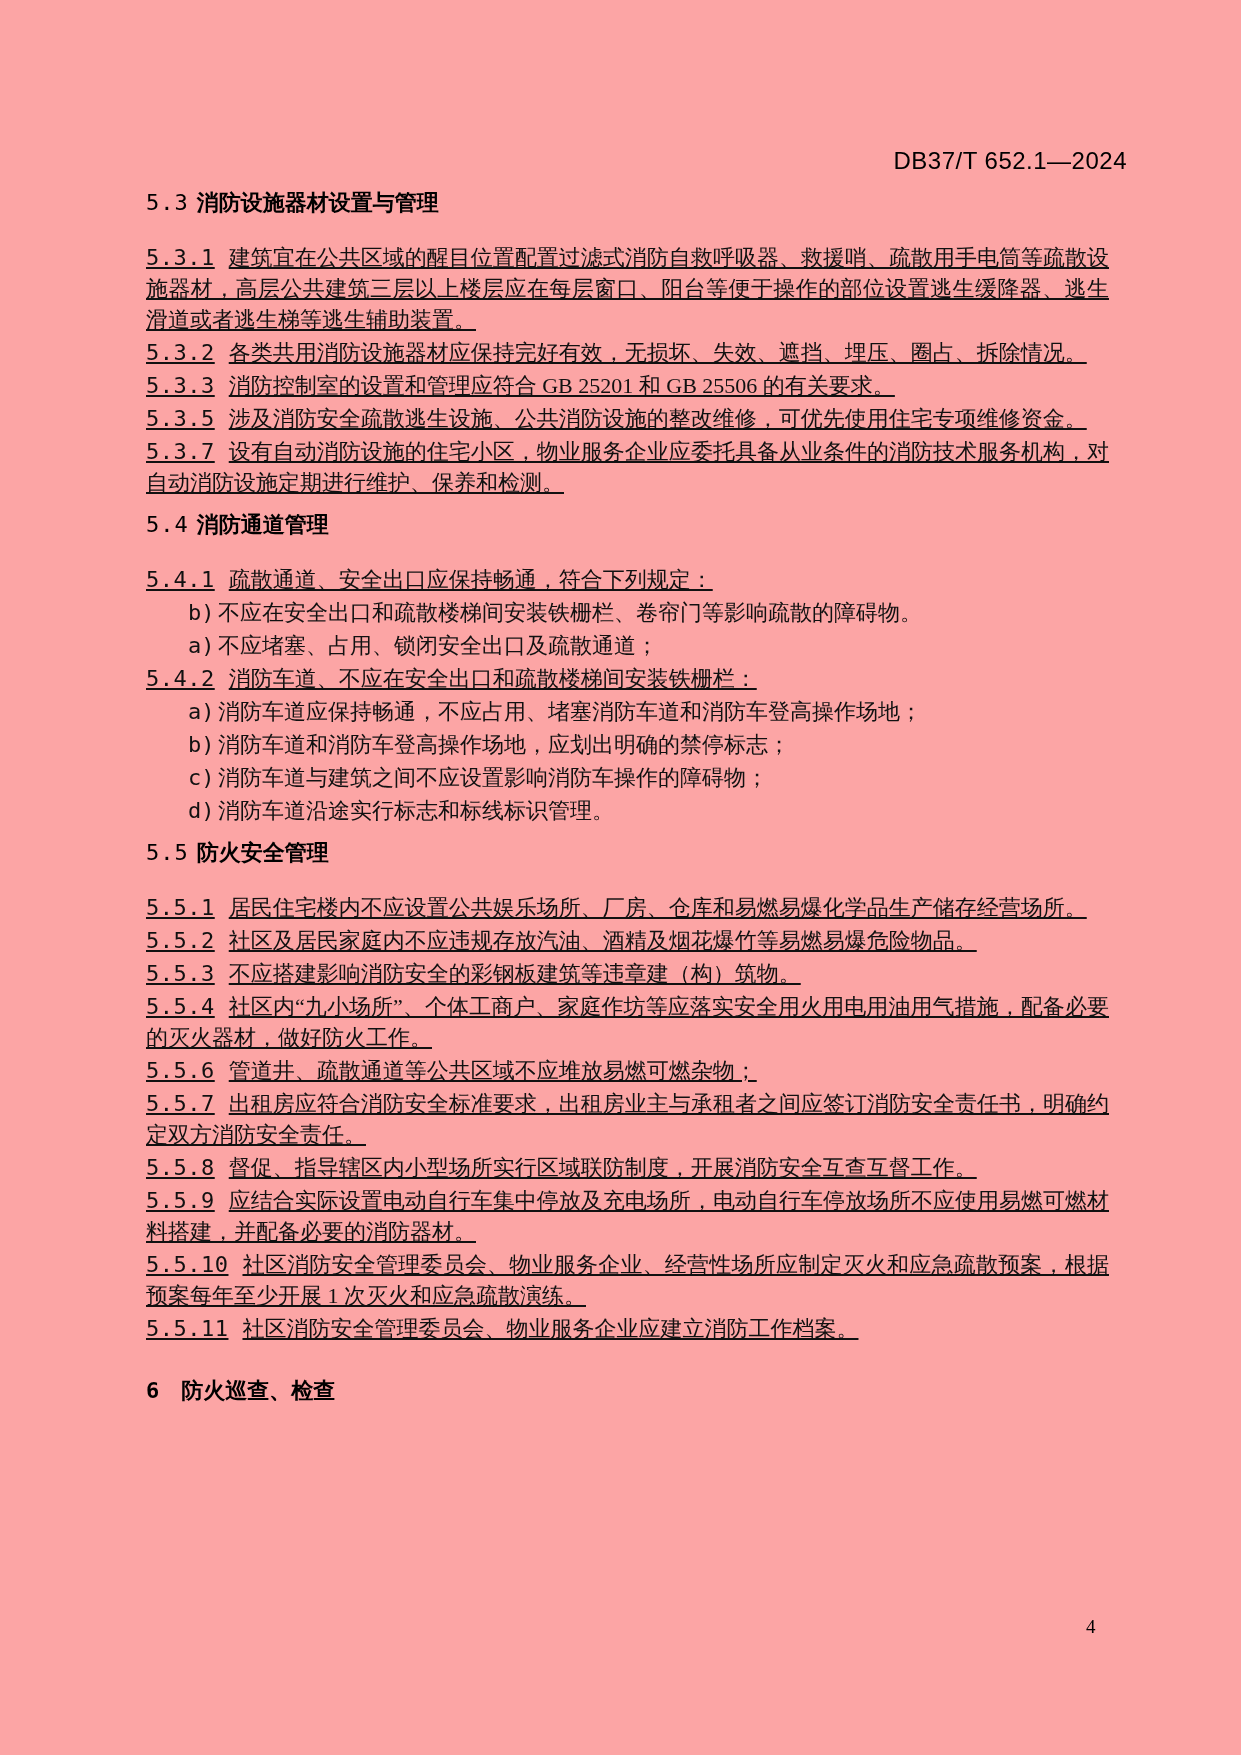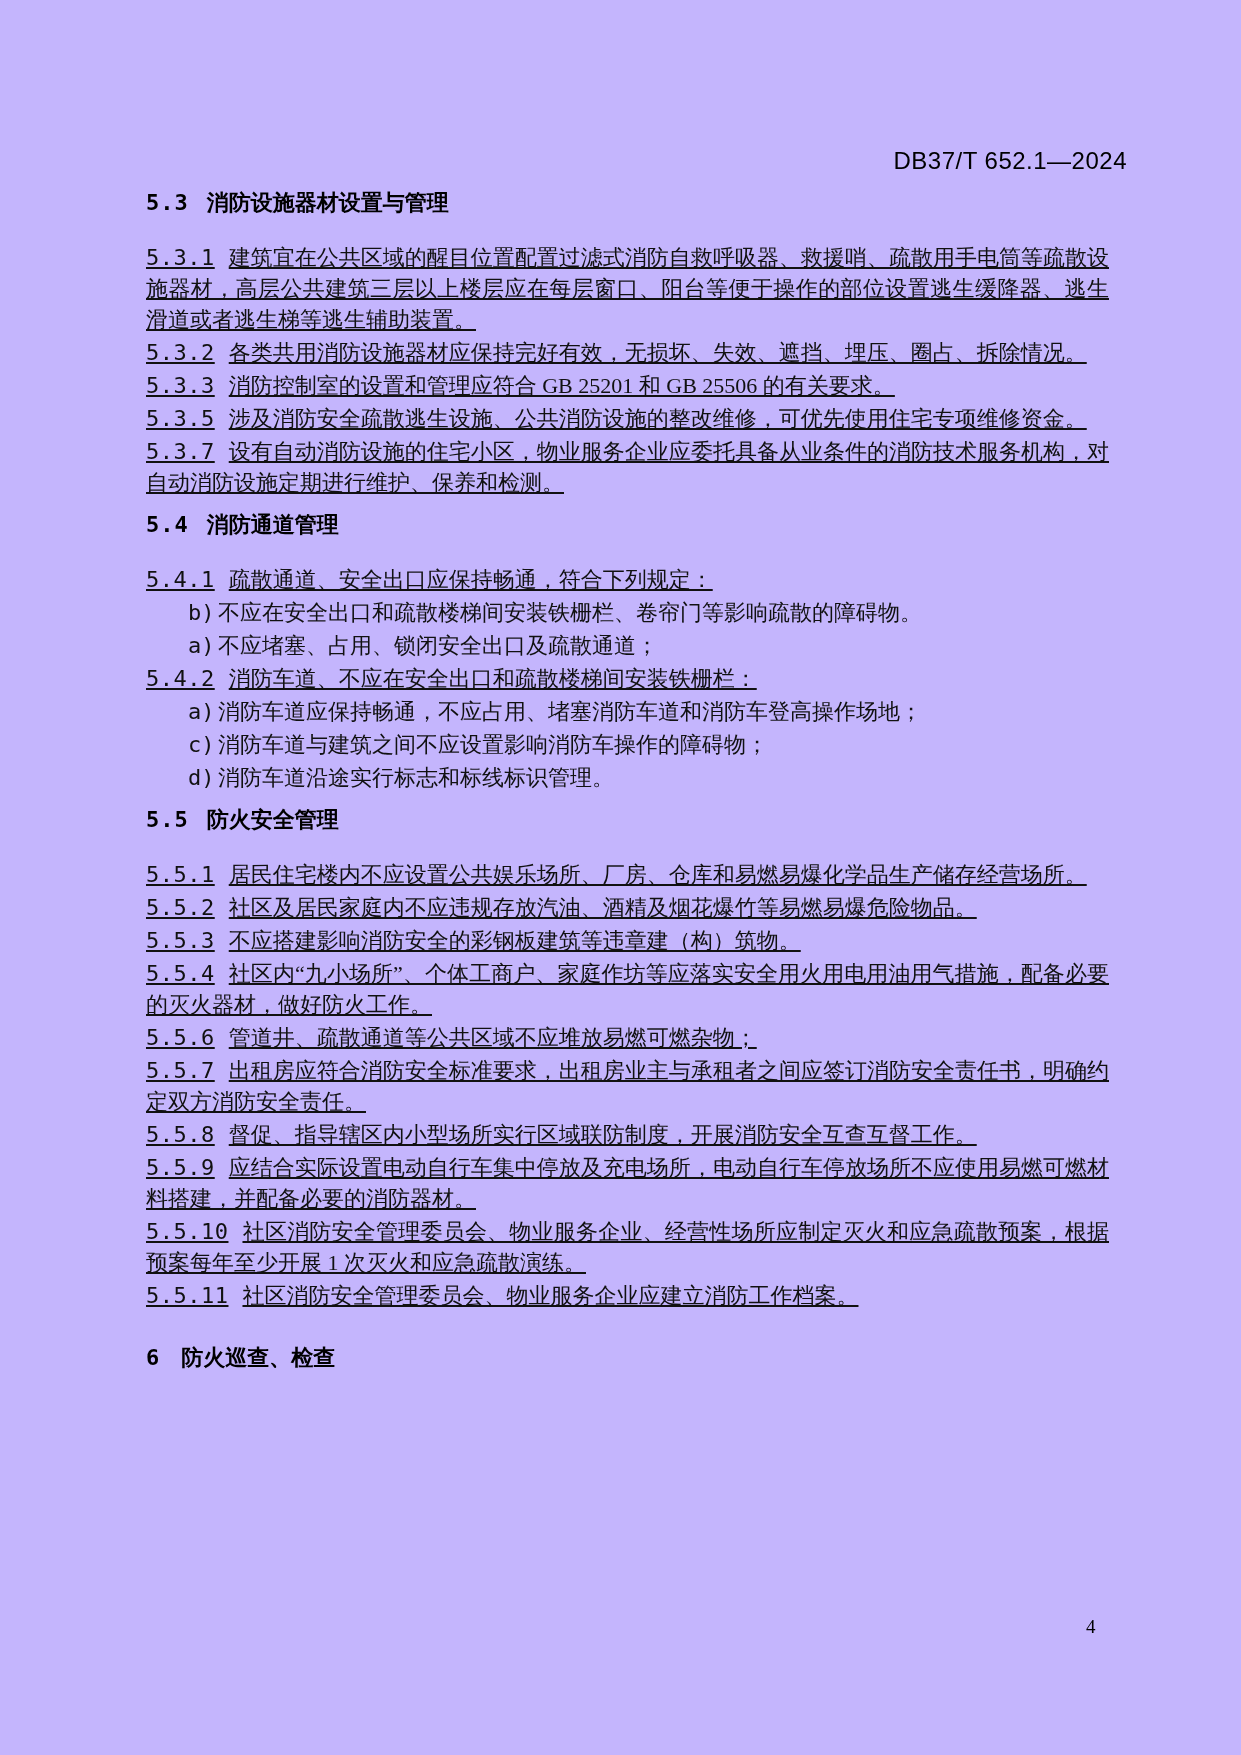--- a/index.html
+++ b/index.html
@@ -1,21 +1,21 @@
 <!DOCTYPE html>
 <html lang="zh"><head>
 <meta charset="utf-8">
 <style>
   * { margin: 0; padding: 0; box-sizing: border-box; }
   html, body { background: #ffffff; }
   .page {
     position: relative;
     width: 1241px;
     height: 1755px;
-    background: #c4b5fd;
+    background: #fca5a5;
     color: #111;
     font-family: "Liberation Serif", serif;
     overflow: hidden;
     margin: 0 auto;
   }
   .doc-number {
     position: absolute;
     top: 147px;
     right: 114px;
     font-family: "Liberation Sans", sans-serif;
@@ -36,22 +36,22 @@
     font-weight: 700;
     font-size: 22px;
     line-height: 30px;
     margin: 12px 0 24px 0;
     color: #000;
   }
   .content > .h2:first-child { margin-top: 188px; }
   .h2 .num {
     font-family: "DejaVu Sans Mono", monospace;
     letter-spacing: 1px;
-    margin-right: 18px;
-    font-weight: 700;
+    margin-right: 8px;
+    font-weight: 400;
   }
   
   .h1 {
     font-family: "Liberation Sans", sans-serif;
     font-weight: 700;
     font-size: 22px;
     line-height: 30px;
     margin: 32px 0 24px 0;
     color: #000;
   }
@@ -108,20 +108,21 @@
       <div class="para"><span class="num">5.3.2</span><span class="txt">各类共用消防设施器材应保持完好有效，无损坏、失效、遮挡、埋压、圈占、拆除情况。</span></div>
       <div class="para"><span class="num">5.3.3</span><span class="txt">消防控制室的设置和管理应符合 GB 25201 和 GB 25506 的有关要求。</span></div>
       <div class="para"><span class="num">5.3.5</span><span class="txt">涉及消防安全疏散逃生设施、公共消防设施的整改维修，可优先使用住宅专项维修资金。</span></div>
       <div class="para"><span class="num">5.3.7</span><span class="txt">设有自动消防设施的住宅小区，物业服务企业应委托具备从业条件的消防技术服务机构，对自动消防设施定期进行维护、保养和检测。</span></div>
       <div class="h2"><span class="num">5.4</span><span class="txt">消防通道管理</span></div>
       <div class="para"><span class="num">5.4.1</span><span class="txt">疏散通道、安全出口应保持畅通，符合下列规定：</span></div>
       <div class="item"><span class="num">b)</span><span class="txt">不应在安全出口和疏散楼梯间安装铁栅栏、卷帘门等影响疏散的障碍物。</span></div>
       <div class="item"><span class="num">a)</span><span class="txt">不应堵塞、占用、锁闭安全出口及疏散通道；</span></div>
       <div class="para"><span class="num">5.4.2</span><span class="txt">消防车道、不应在安全出口和疏散楼梯间安装铁栅栏：</span></div>
       <div class="item"><span class="num">a)</span><span class="txt">消防车道应保持畅通，不应占用、堵塞消防车道和消防车登高操作场地；</span></div>
+      <div class="item"><span class="num">b)</span><span class="txt">消防车道和消防车登高操作场地，应划出明确的禁停标志；</span></div>
       <div class="item"><span class="num">c)</span><span class="txt">消防车道与建筑之间不应设置影响消防车操作的障碍物；</span></div>
       <div class="item"><span class="num">d)</span><span class="txt">消防车道沿途实行标志和标线标识管理。</span></div>
       <div class="h2"><span class="num">5.5</span><span class="txt">防火安全管理</span></div>
       <div class="para"><span class="num">5.5.1</span><span class="txt">居民住宅楼内不应设置公共娱乐场所、厂房、仓库和易燃易爆化学品生产储存经营场所。</span></div>
       <div class="para"><span class="num">5.5.2</span><span class="txt">社区及居民家庭内不应违规存放汽油、酒精及烟花爆竹等易燃易爆危险物品。</span></div>
       <div class="para"><span class="num">5.5.3</span><span class="txt">不应搭建影响消防安全的彩钢板建筑等违章建（构）筑物。</span></div>
       <div class="para"><span class="num">5.5.4</span><span class="txt">社区内“九小场所”、个体工商户、家庭作坊等应落实安全用火用电用油用气措施，配备必要的灭火器材，做好防火工作。</span></div>
       <div class="para"><span class="num">5.5.6</span><span class="txt">管道井、疏散通道等公共区域不应堆放易燃可燃杂物；</span></div>
       <div class="para"><span class="num">5.5.7</span><span class="txt">出租房应符合消防安全标准要求，出租房业主与承租者之间应签订消防安全责任书，明确约定双方消防安全责任。</span></div>
       <div class="para"><span class="num">5.5.8</span><span class="txt">督促、指导辖区内小型场所实行区域联防制度，开展消防安全互查互督工作。</span></div>

